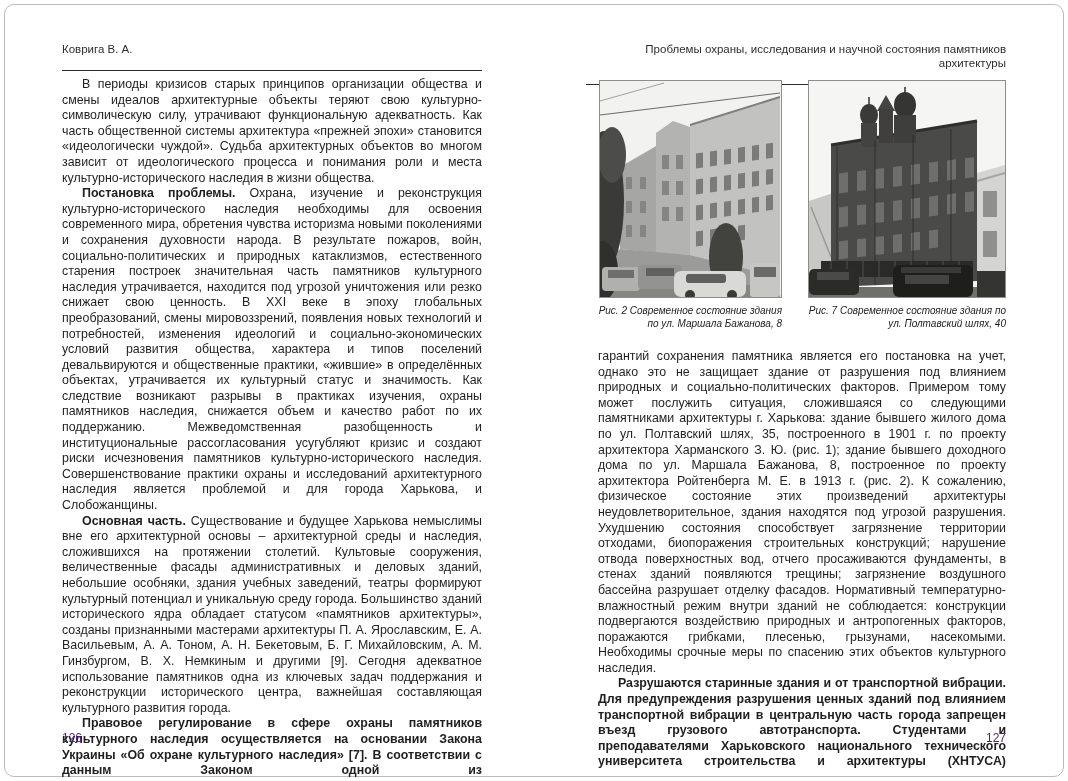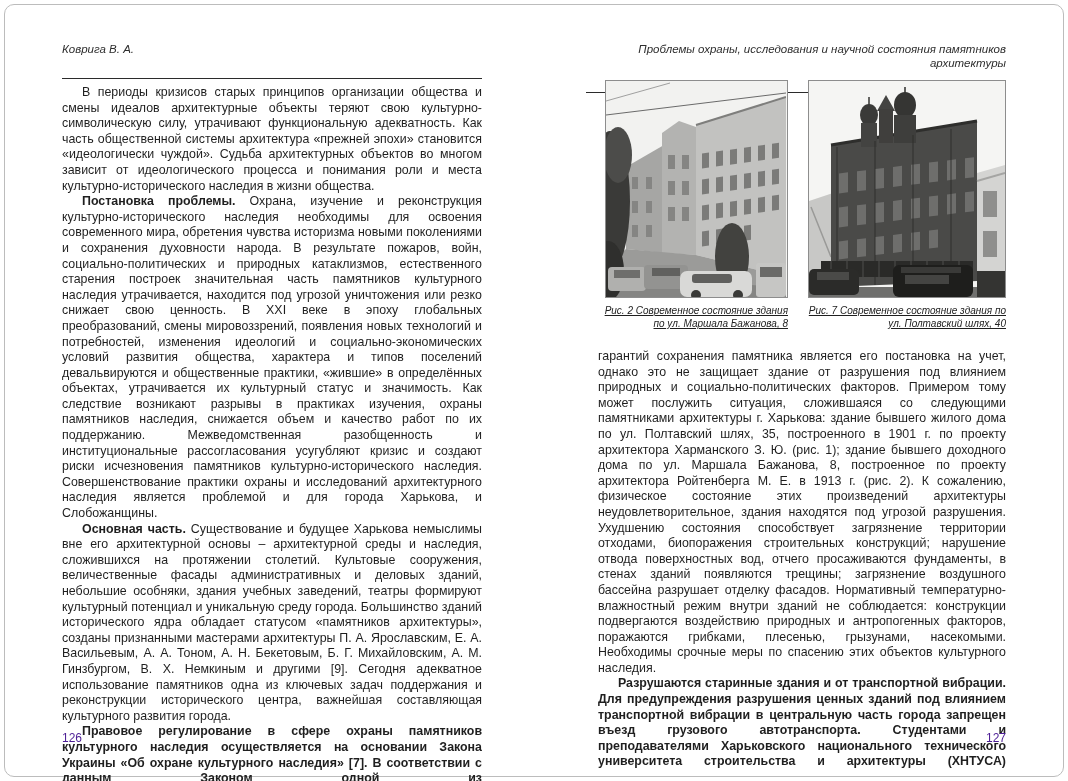--- a/index.html
+++ b/index.html
@@ -2,30 +2,30 @@
 <html lang="ru"><head>
 <meta charset="utf-8">
 <style>
   html,body{margin:0;padding:0;background:#ffffff;}
   .canvas{position:relative;width:1068px;height:781px;background:#ffffff;overflow:hidden;
           font-family:"Liberation Sans",sans-serif;color:#1f1f1f;}
   .scan-frame{position:absolute;inset:4px;border:1px solid #bcbcbc;border-radius:10px;pointer-events:none;}
   .page{position:absolute;top:42px;width:420px;}
   .page-left{left:62px;}
   .page-right{left:586px;}
-  .running-head{font-style:italic;font-size:11.5px;line-height:14px;color:#2e2e2e;
-                padding-bottom:22px;border-bottom:1.5px solid #2b2b2b;}
+  .running-head{font-size:11.5px;line-height:14px;color:#2e2e2e;
+                padding-bottom:14px;border-bottom:1.5px solid #2b2b2b;}
   .page-right .running-head{text-align:right;}
   .body-text{margin-top:6px;text-align:justify;font-size:12.4px;line-height:15.6px;hyphens:auto;}
   .page-right .body-text{position:absolute;top:307px;left:12px;right:0;margin-top:0;}
   .para{margin:0;text-indent:20px;}
   .para.noindent{text-indent:0;}
   .para.continued{text-align-last:justify;font-weight:bold;}
   .lead{font-weight:bold;}
-  .figures{position:absolute;top:38px;left:0;right:0;display:flex;justify-content:flex-end;gap:20px;text-decoration:underline;}
+  .figures{position:absolute;top:38px;left:0;right:0;display:flex;justify-content:flex-end;gap:26px;}
   .figure{margin:0;}
   .photo{border:1px solid #8d8d8d;background:#f2f2f0;font-size:0;line-height:0;}
   .caption{margin-top:6px;font-style:italic;font-size:10px;line-height:13px;text-align:right;color:#222;}
   .pagenum{position:absolute;top:689px;font-size:12px;color:#4c1d95;}
   .page-left .pagenum{left:0;}
   .page-right .pagenum{right:0;text-align:right;}
 </style>
 </head>
 <body>
 

